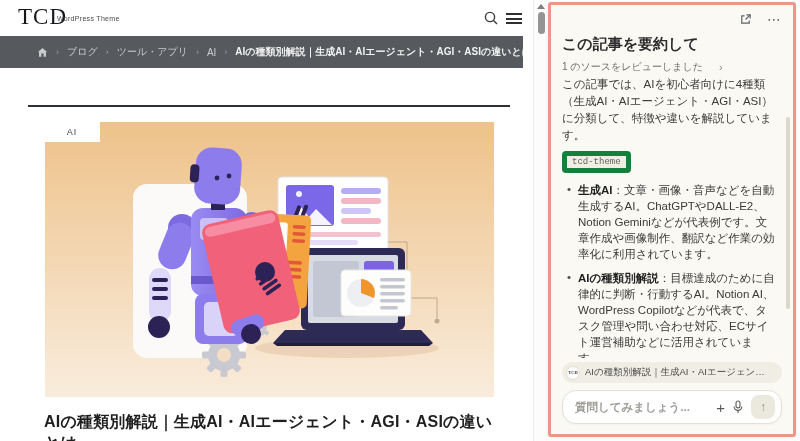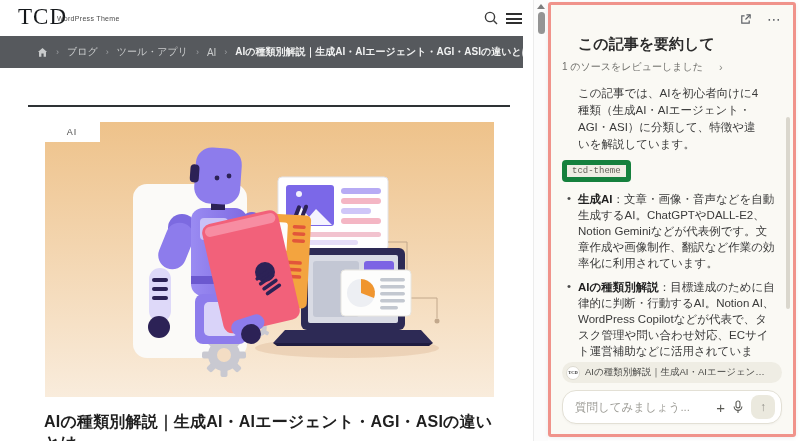--- a/index.html
+++ b/index.html
@@ -44,25 +44,25 @@
   .sb-thumb { width:7px; height:22px; background:#949494; border-radius:4px; margin:0 auto; cursor:pointer; }
 
   
   .panel { position:absolute; left:548px; top:2px; width:248px; height:435px;
            border:3px solid #f0938b; border-radius:3px; background:#faf9f4;
            padding:6px 11px 10px; display:flex; flex-direction:column; overflow:hidden;
            box-shadow:0 1px 5px rgba(0,0,0,.07); }
   .panel-head { display:flex; justify-content:flex-end; align-items:center; gap:15px; height:16px; color:#5f6368; }
   .share-btn, .more-btn { cursor:pointer; color:#5f6368; line-height:0; }
   .more-btn { font-size:14px; letter-spacing:1px; line-height:10px; }
-  .panel-title { font-size:15px; font-weight:bold; color:#2c2c2c; margin:8px 16px 6px; }
+  .panel-title { font-size:15px; font-weight:bold; color:#2c2c2c; margin:8px 0 6px; }
   .sources-line { display:flex; align-items:center; gap:16px; font-size:10px; color:#6f6f6b;
-                  margin-bottom:9px; cursor:pointer; }
+                  margin-bottom:0; cursor:pointer; }
   .sources-chevron { font-size:11px; color:#8a8a85; }
-  .intro { font-size:11.5px; line-height:17px; color:#3a3a3a; margin:2px 16px 7px; }
+  .intro { font-size:11.5px; line-height:17px; color:#3a3a3a; margin:2px 0 7px; }
   .chip { align-self:flex-start; font-family:"Liberation Mono","DejaVu Sans Mono",monospace;
           font-size:9px; color:#63625a; background:#efede4; border:5px solid #15803d;
           border-radius:4px; padding:1px 5px; margin-bottom:7px; cursor:pointer; }
   .bullets { list-style:none; margin:2px 0 0; padding:0 6px 0 4px; flex:1; overflow:hidden; }
   .bullets li { position:relative; padding-left:12px; font-size:11.5px; line-height:16px;
                 color:#3a3a3a; margin-bottom:8px; }
   .bullets li::before { content:"•"; position:absolute; left:1px; top:-1px; color:#4a4a4a; }
   .bullets b { color:#1f1f1f; }
   .panel-thumb { position:absolute; right:3px; top:112px; width:4px; height:192px;
                  background:#dad7cd; border-radius:2px; cursor:pointer; }
@@ -70,21 +70,21 @@
                  height:21px; padding:0 8px 0 4px; margin:4px 0 7px; overflow:hidden; cursor:pointer; }
   .pill-badge { flex:0 0 auto; width:14px; height:14px; border-radius:50%; background:#fff;
                 border:1px solid #dcdad0; color:#333; font-size:4.5px; font-weight:bold;
                 display:flex; align-items:center; justify-content:center;
                 font-family:"Liberation Serif","DejaVu Serif",serif; }
   .pill-title { font-size:9.5px; color:#4b4b48; white-space:nowrap; overflow:hidden; text-overflow:ellipsis; }
   .ask-bar { display:flex; align-items:center; gap:7px; height:34px; background:#fff;
              border:1px solid #e3e0d5; border-radius:14px; padding:0 6px 0 10px;
              box-shadow:0 1px 2px rgba(0,0,0,.03); }
   .ask-input { flex:1; min-width:0; border:none; outline:none; background:transparent;
-               font-size:11.5px; color:#333; font-family:inherit; }
+               font-size:11.5px; color:#333; font-family:inherit;font-weight:bold; }
   .ask-input::placeholder { color:#9d9c96; }
   .plus-btn { font-size:15px; color:#5a5a55; cursor:pointer; line-height:1; }
   .mic-btn { cursor:pointer; line-height:0; color:#5a5a55; }
   .send-btn { width:24px; height:24px; border-radius:8px; background:#ebe9de; color:#93918a;
               font-size:12px; display:flex; align-items:center; justify-content:center; cursor:pointer; }
 </style>
 </head>
 <body>
 
 <div class="page">

